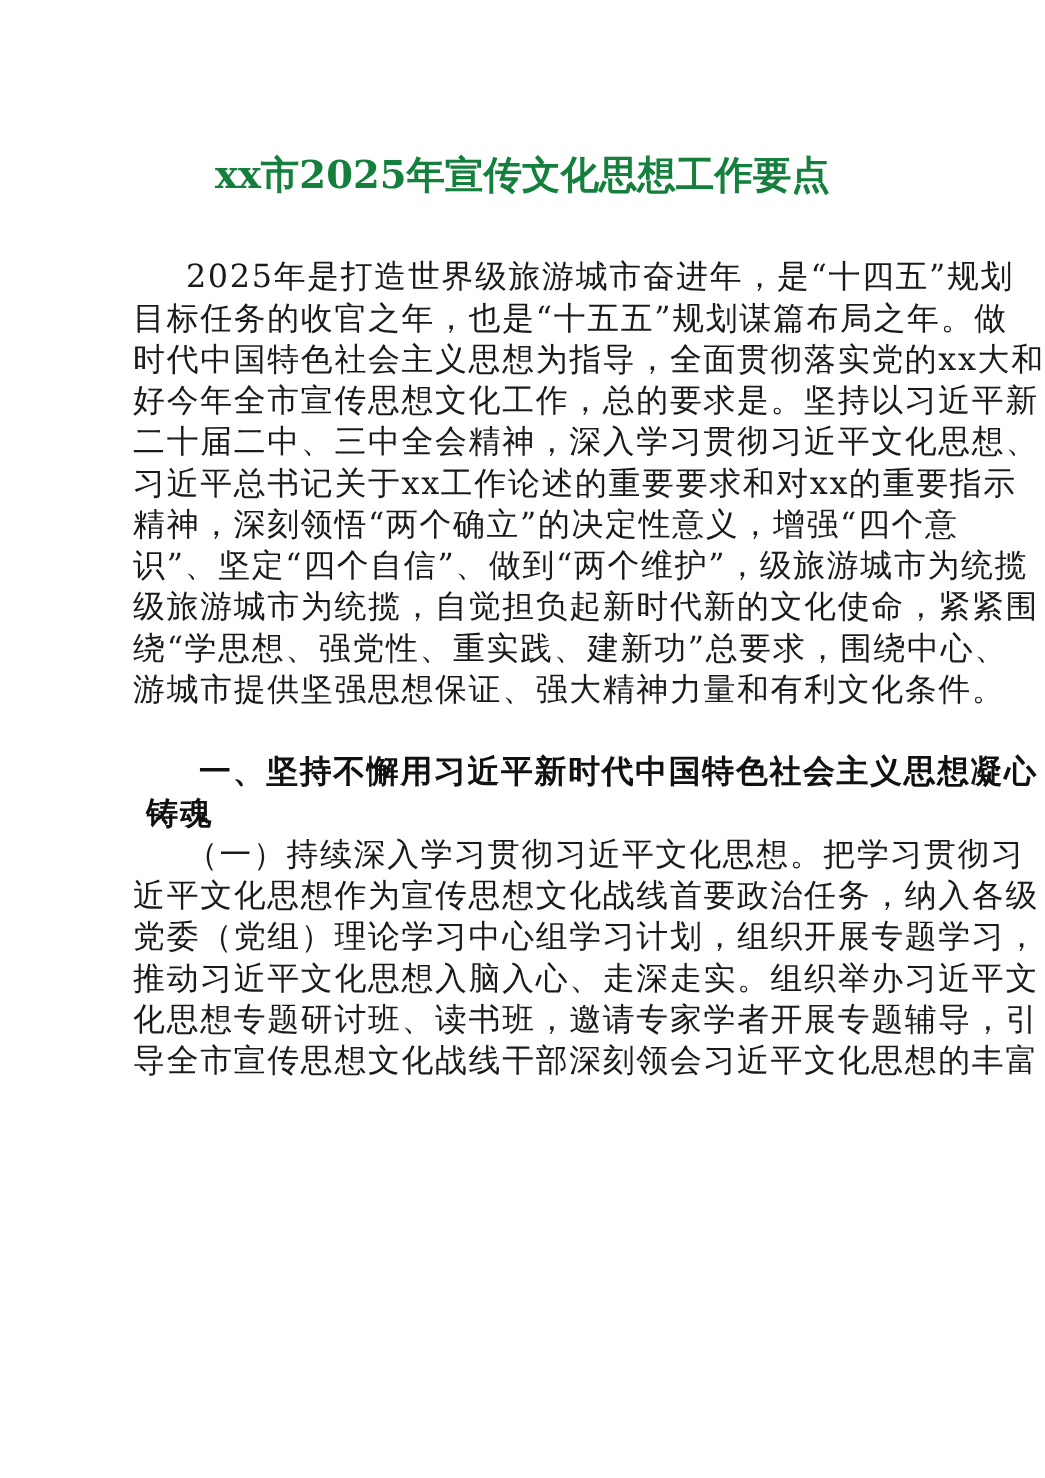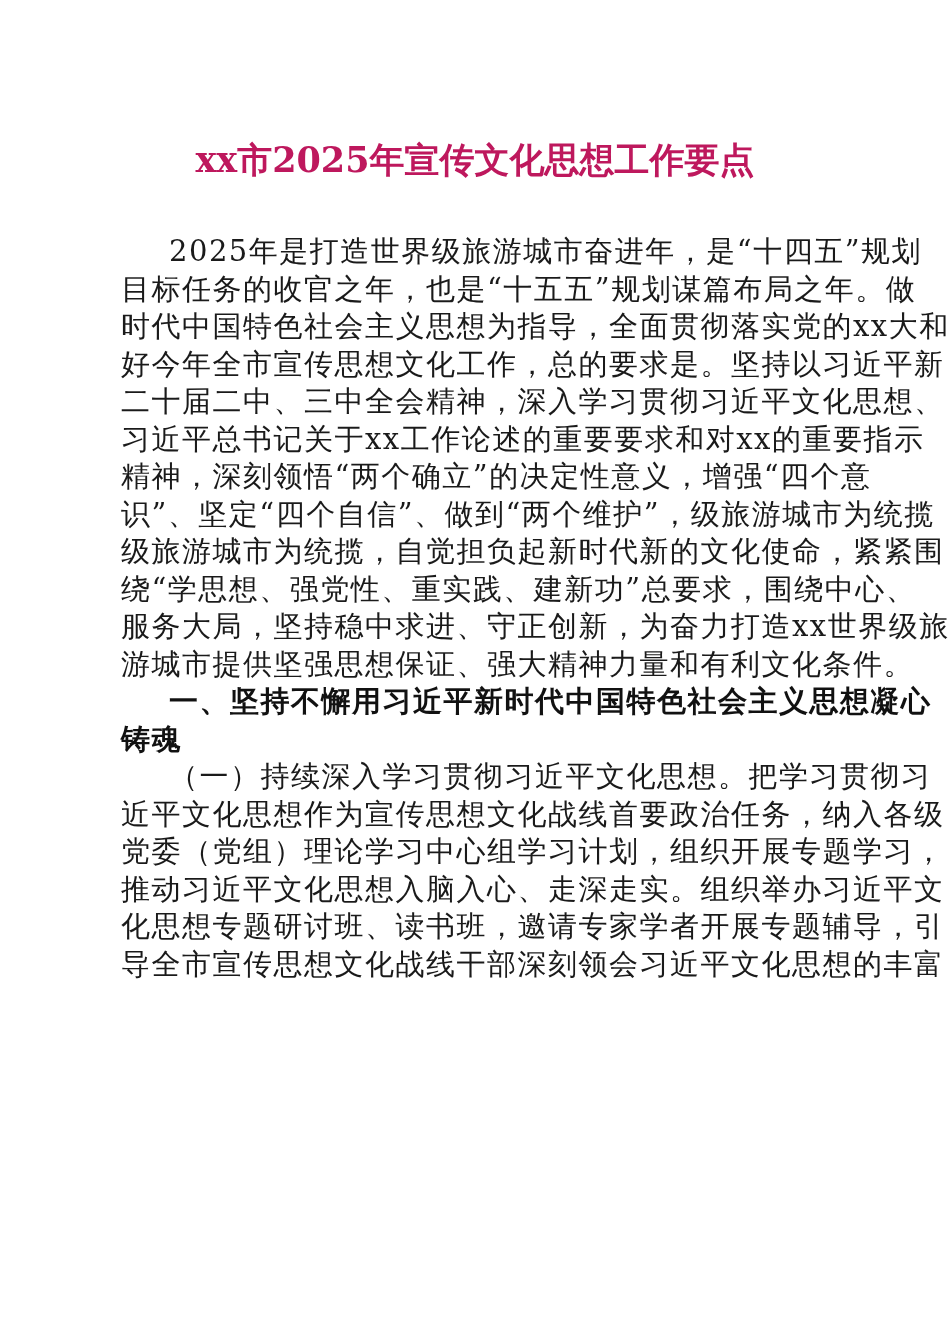--- a/index.html
+++ b/index.html
@@ -1,21 +1,21 @@
 <!DOCTYPE html>
 <html><head>
 <meta charset="utf-8">
 <style>
   html, body { margin: 0; padding: 0; background: #ffffff; }
   body { width: 950px; height: 1344px; position: relative; overflow: hidden; }
   .page { position: absolute; left: 0; top: 0; width: 950px; height: 1344px; background: #fff; }
   .title {
     position: absolute; left: 0; top: 136px; width: 950px; text-align: center;
     font-family: "DejaVu Serif", "Liberation Serif", serif; font-weight: bold;
-    font-size: 35px; line-height: 48px; color: #be185d; letter-spacing: 0px;
+    font-size: 35px; line-height: 48px; color: #15803d; letter-spacing: 0px;
   }
   .body-text {
     position: absolute; left: 121px; width: 706px;
     font-family: "DejaVu Serif", "Liberation Serif", serif;
     font-size: 29px; color: #1a1a1a;
   }
   .line {
     height: 37.5px; line-height: 37.5px; white-space: nowrap;
     text-align: justify; text-align-last: justify; letter-spacing: 1.5px;
   }
@@ -34,25 +34,24 @@
     <div class="line indent">2025年是打造世界级旅游城市奋进年，是“十四五”规划</div>
     <div class="line">目标任务的收官之年，也是“十五五”规划谋篇布局之年。做</div>
     <div class="line">时代中国特色社会主义思想为指导，全面贯彻落实党的xx大和</div>
     <div class="line">好今年全市宣传思想文化工作，总的要求是。坚持以习近平新</div>
     <div class="line">二十届二中、三中全会精神，深入学习贯彻习近平文化思想、</div>
     <div class="line">习近平总书记关于xx工作论述的重要要求和对xx的重要指示</div>
     <div class="line">精神，深刻领悟“两个确立”的决定性意义，增强“四个意</div>
     <div class="line">识”、坚定“四个自信”、做到“两个维护”，级旅游城市为统揽</div>
     <div class="line">级旅游城市为统揽，自觉担负起新时代新的文化使命，紧紧围</div>
     <div class="line">绕“学思想、强党性、重实践、建新功”总要求，围绕中心、</div>
-    <div class="line">服务大局，坚持稳中求进、守正创新，为奋力打造xx世界级旅</div>
     <div class="line last">游城市提供坚强思想保证、强大精神力量和有利文化条件。</div>
   </div>
 
-  <div class="body-text heading" style="top:683px;">
+  <div class="body-text heading" style="top:683px;margin-left:12px;">
     <div class="line indent">一、坚持不懈用习近平新时代中国特色社会主义思想凝心</div>
     <div class="line last">铸魂</div>
   </div>
 
   <div class="body-text" style="top:758px;">
     <div class="line indent">（一）持续深入学习贯彻习近平文化思想。把学习贯彻习</div>
     <div class="line">近平文化思想作为宣传思想文化战线首要政治任务，纳入各级</div>
     <div class="line">党委（党组）理论学习中心组学习计划，组织开展专题学习，</div>
     <div class="line">推动习近平文化思想入脑入心、走深走实。组织举办习近平文</div>
     <div class="line">化思想专题研讨班、读书班，邀请专家学者开展专题辅导，引</div>

